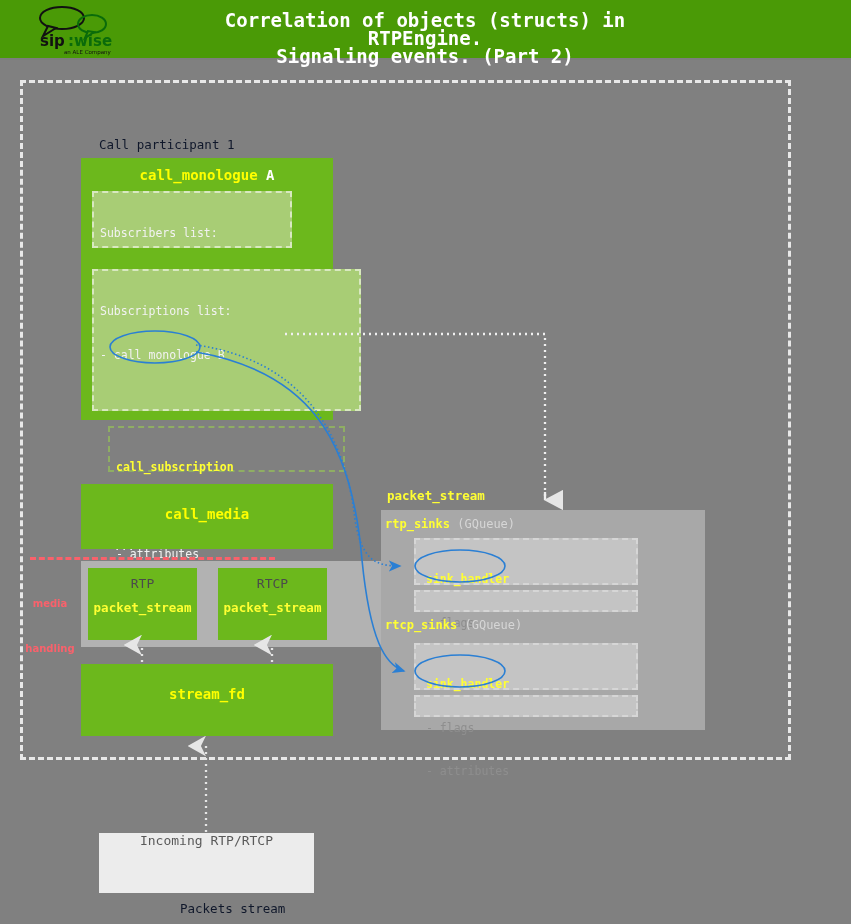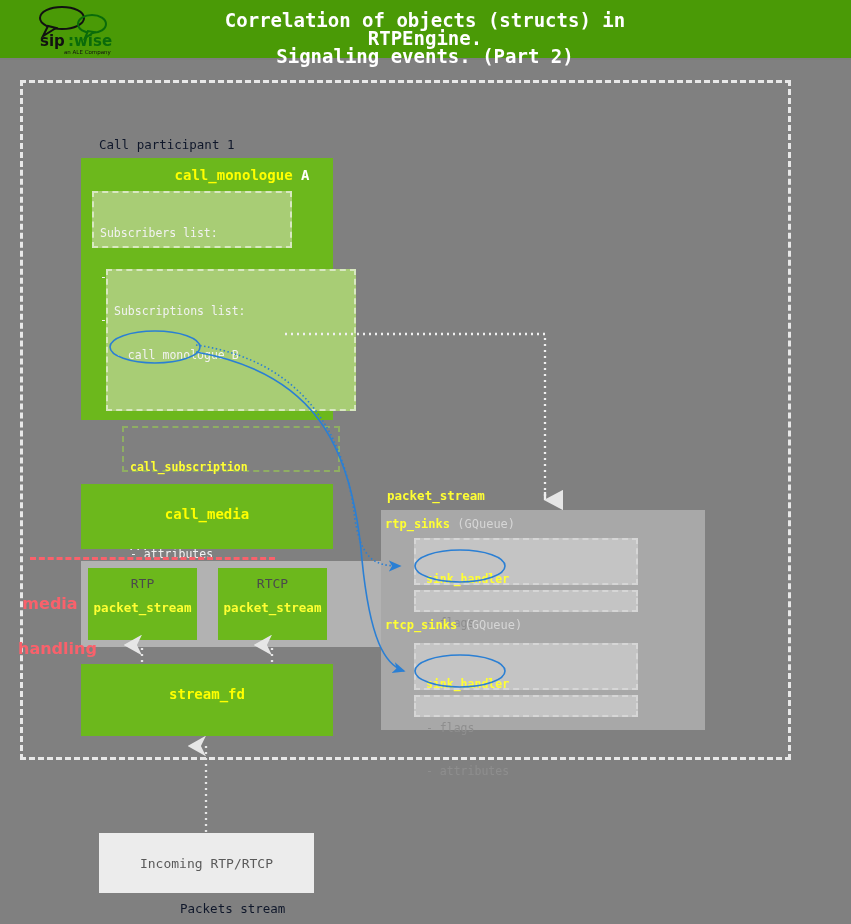--- a/index.html
+++ b/index.html
@@ -132,33 +132,33 @@
 
   
   .red-dash{
     position:absolute;
     border-top:3px dashed #f9616b;
   }
   .red-label{
     position:absolute;
     color:#f9616b;
     font-family:"DejaVu Sans","Liberation Sans",sans-serif;
-    font-size:16px;font-weight:bold;line-height:15px;
+    font-size:10px;font-weight:bold;line-height:15px;
     text-align:center;
     white-space:pre;
   }
 
   
   .white-box{
     position:absolute;
     background:#ececec;
     color:#5a5a5a;
     font-family:"DejaVu Sans Mono","Liberation Mono",monospace;
     font-size:13px;
-    display:flex;align-items:center;justify-content:center;
+    display:flex;align-items:flex-start;justify-content:center;
     box-sizing:border-box;
   }
 
   
   .overlay{position:absolute;left:0;top:0;width:851px;height:924px;pointer-events:none;}
 </style>
 </head>
 <body>
 
 <div id="root">
@@ -179,29 +179,29 @@
       <div>Correlation of objects (structs) in RTPEngine.</div>
       <div>Signaling events. (Part 2)</div>
     </div>
   </div>
 
   <div class="outer-dashed"></div>
 
   <div class="plainlabel" style="left:99px;top:137px;">Call participant 1</div>
 
   <div class="green-card" style="left:81px;top:158px;width:252px;height:262px;">
-    <div class="card-title" style="top:9px;padding-left:35px;"><span>call_monologue</span><span class="plainwhite"> A</span></div>
+    <div class="card-title" style="top:9px;"><span>call_monologue</span><span class="plainwhite"> A</span></div>
 
     <div class="lgreen-box" style="left:11px;top:33px;width:200px;height:57px;">
       <div>Subscribers list:</div>
       <div>- call_monologue B</div>
       <div>- ...</div>
     </div>
 
-    <div class="lgreen-box" style="left:25px;top:111px;width:250px;height:142px;padding:4px 6px;">
+    <div class="lgreen-box" style="left:11px;top:111px;width:269px;height:142px;padding:4px 6px;">
       <div>Subscriptions list:</div>
       <div>- call monologue B</div>
       <div style="height:6px;"></div>
       <div style="margin-left:8px;margin-right:8px;border:2px dashed #8fae63;padding:3px 6px;height:46px;box-sizing:border-box;">
         <div class="yellowname">call_subscription</div>
         <div>- flags</div>
         <div>- attributes</div>
       </div>
       <div style="height:9px;"></div>
       <div>- ...</div>

